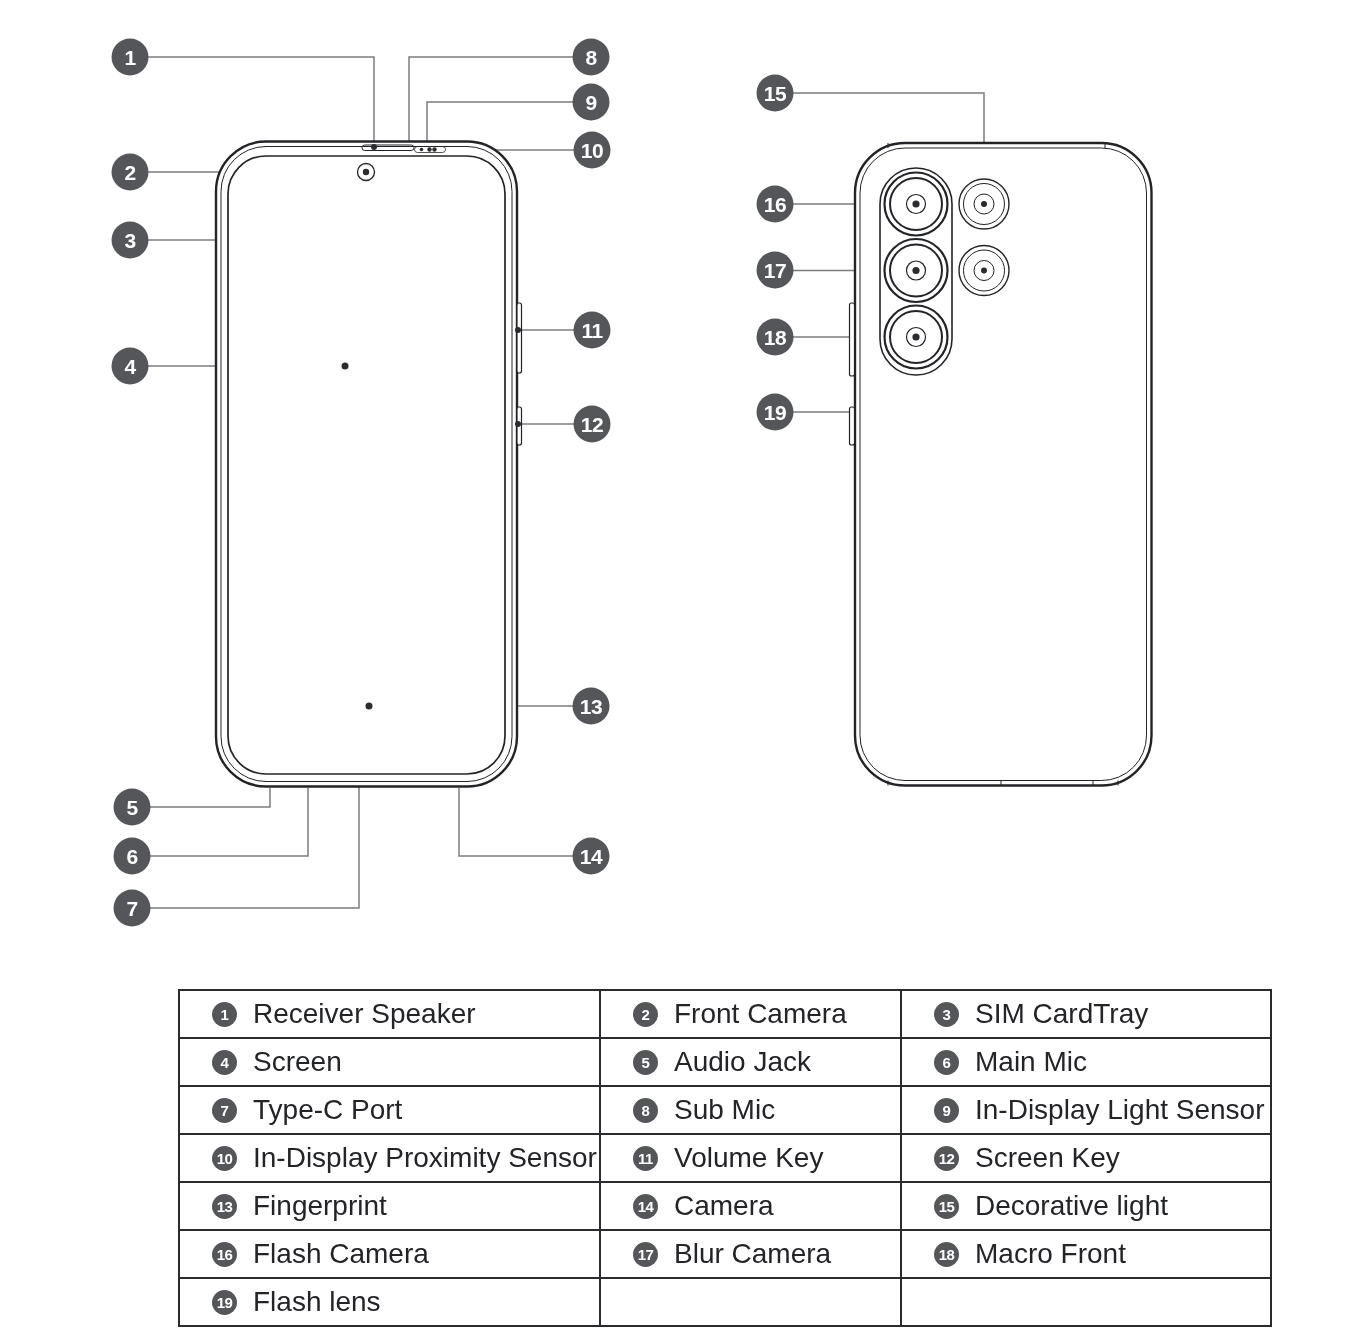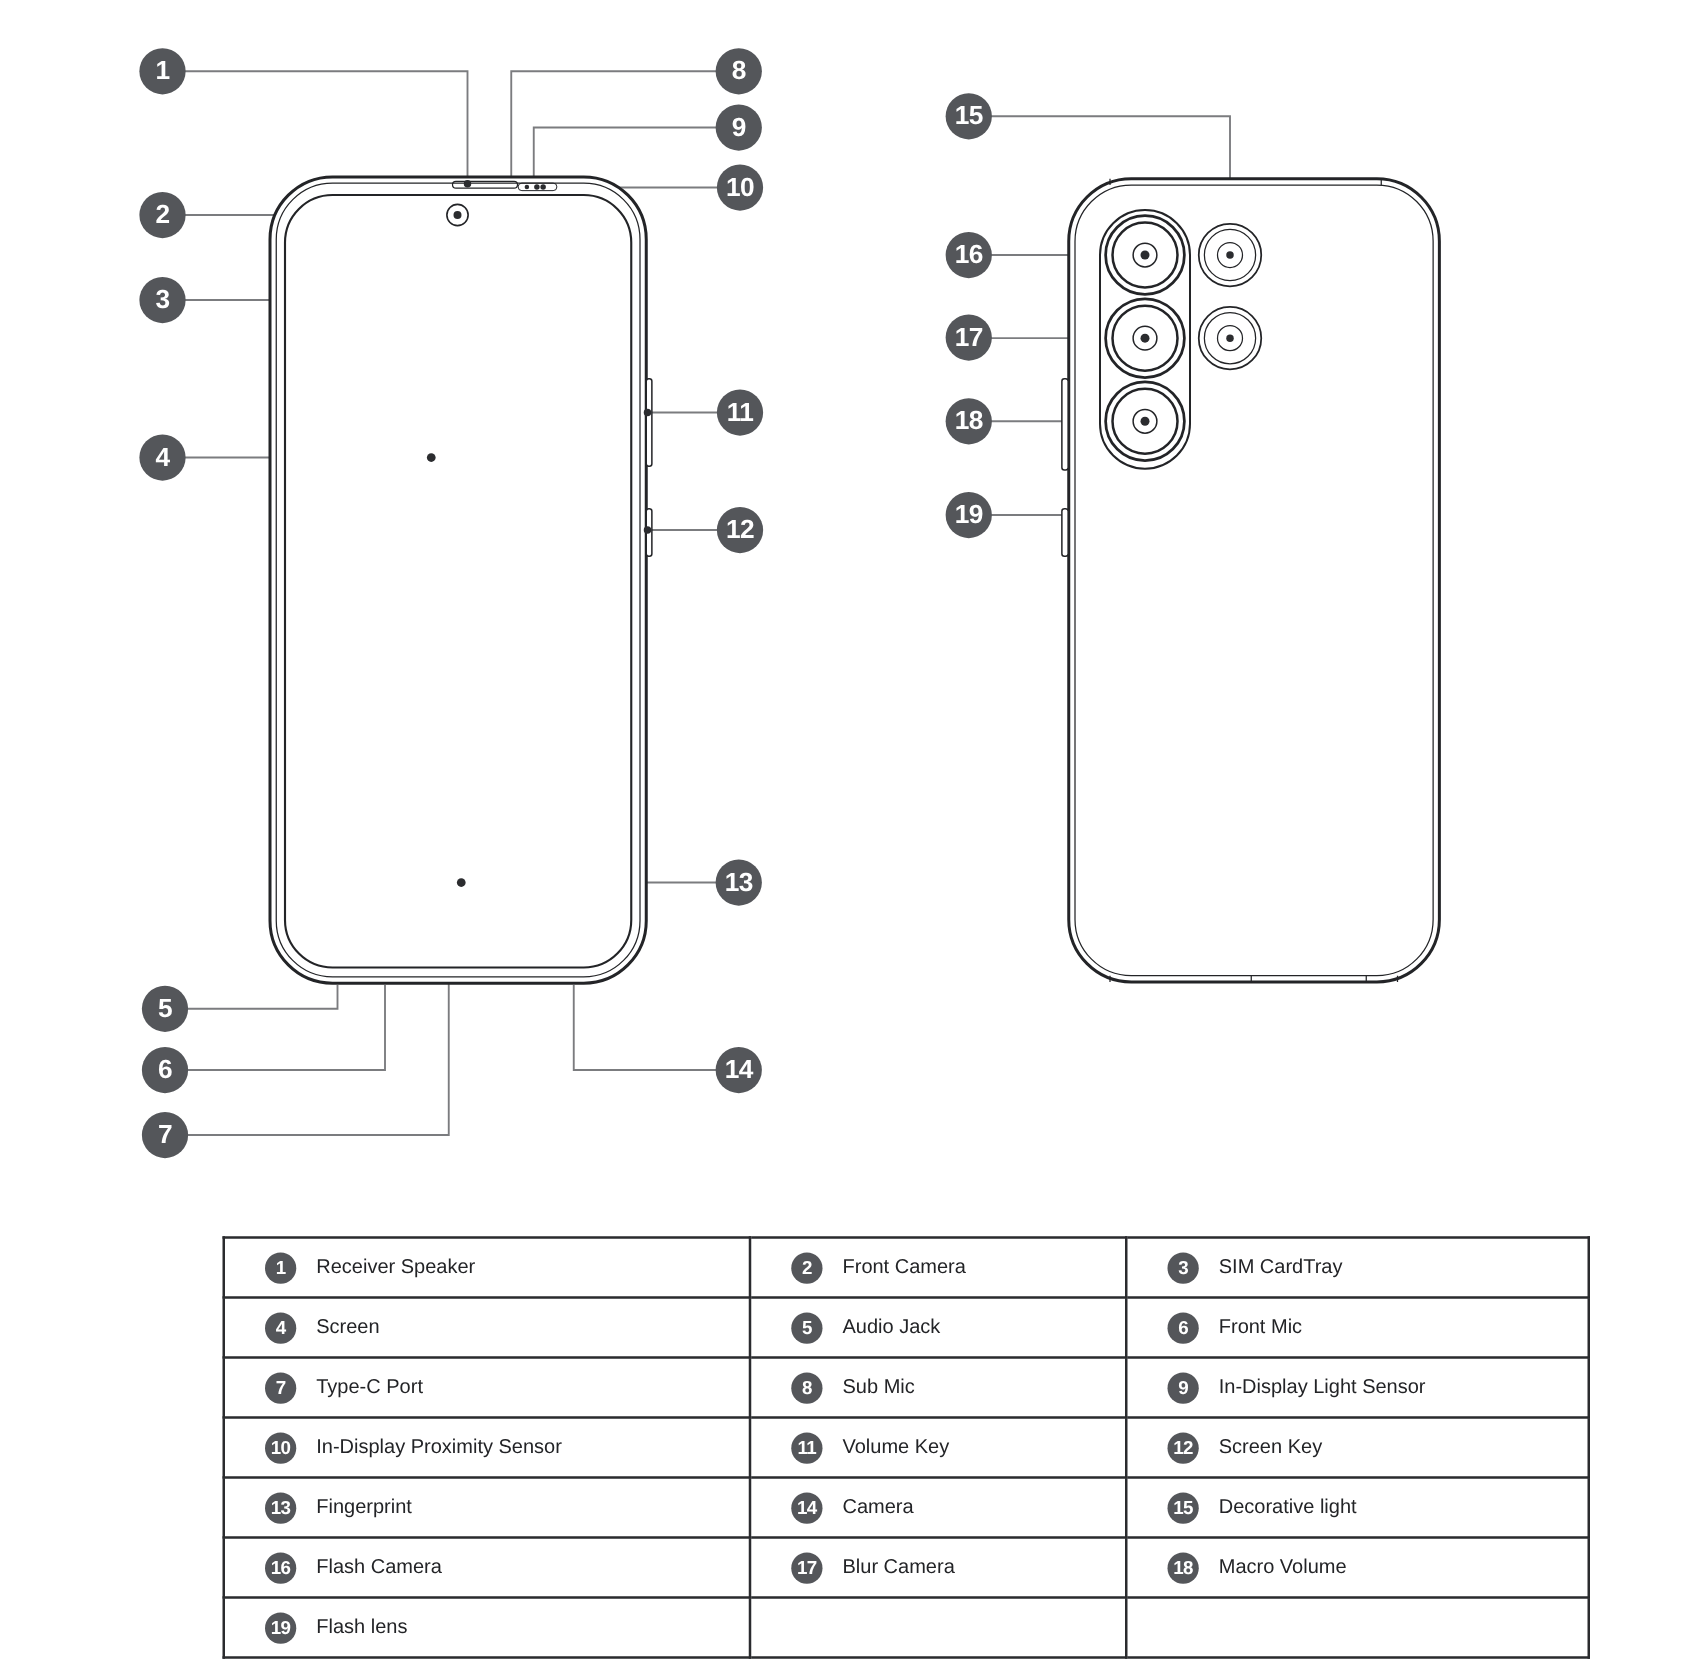--- a/index.html
+++ b/index.html
@@ -33,21 +33,21 @@
   .legend .c1{width:387px;}
   .legend .c2{width:267px;}
   .legend .c3{width:336px;}
   .cellwrap{display:flex;align-items:center;gap:16px;}
   .tbadge{
     flex:0 0 auto;width:25px;height:25px;border-radius:50%;
     background:var(--badge-color,#54565a);color:var(--badge-text-color,#ffffff);
     display:flex;align-items:center;justify-content:center;
     font-size:15px;font-weight:700;letter-spacing:-0.5px;
   }
-  .tlabel{font-size:16px;color:var(--text-color,#232427);}
+  .tlabel{font-size:28px;color:var(--text-color,#232427);}
 </style>
 </head>
 <body>
 
 <div class="canvas">
 
   <svg class="diagram-svg" width="1346" height="1344" viewBox="0 0 1346 1344">
 
     <g>
       <path class="lead" d="M130 57 H374 V147"></path>
@@ -194,21 +194,21 @@
           </td>
         <td class="c2">
             <span class="cellwrap">
               <span class="tbadge">5</span>
               <span class="tlabel">Audio Jack</span>
             </span>
           </td>
         <td class="c3">
             <span class="cellwrap">
               <span class="tbadge">6</span>
-              <span class="tlabel">Front Mic</span>
+              <span class="tlabel">Main Mic</span>
             </span>
           </td>
       </tr>
       <tr>
         <td class="c1">
             <span class="cellwrap">
               <span class="tbadge">7</span>
               <span class="tlabel">Type-C Port</span>
             </span>
           </td>
@@ -274,21 +274,21 @@
           </td>
         <td class="c2">
             <span class="cellwrap">
               <span class="tbadge">17</span>
               <span class="tlabel">Blur Camera</span>
             </span>
           </td>
         <td class="c3">
             <span class="cellwrap">
               <span class="tbadge">18</span>
-              <span class="tlabel">Macro Volume</span>
+              <span class="tlabel">Macro Front</span>
             </span>
           </td>
       </tr>
       <tr>
         <td class="c1">
             <span class="cellwrap">
               <span class="tbadge">19</span>
               <span class="tlabel">Flash lens</span>
             </span>
           </td>

